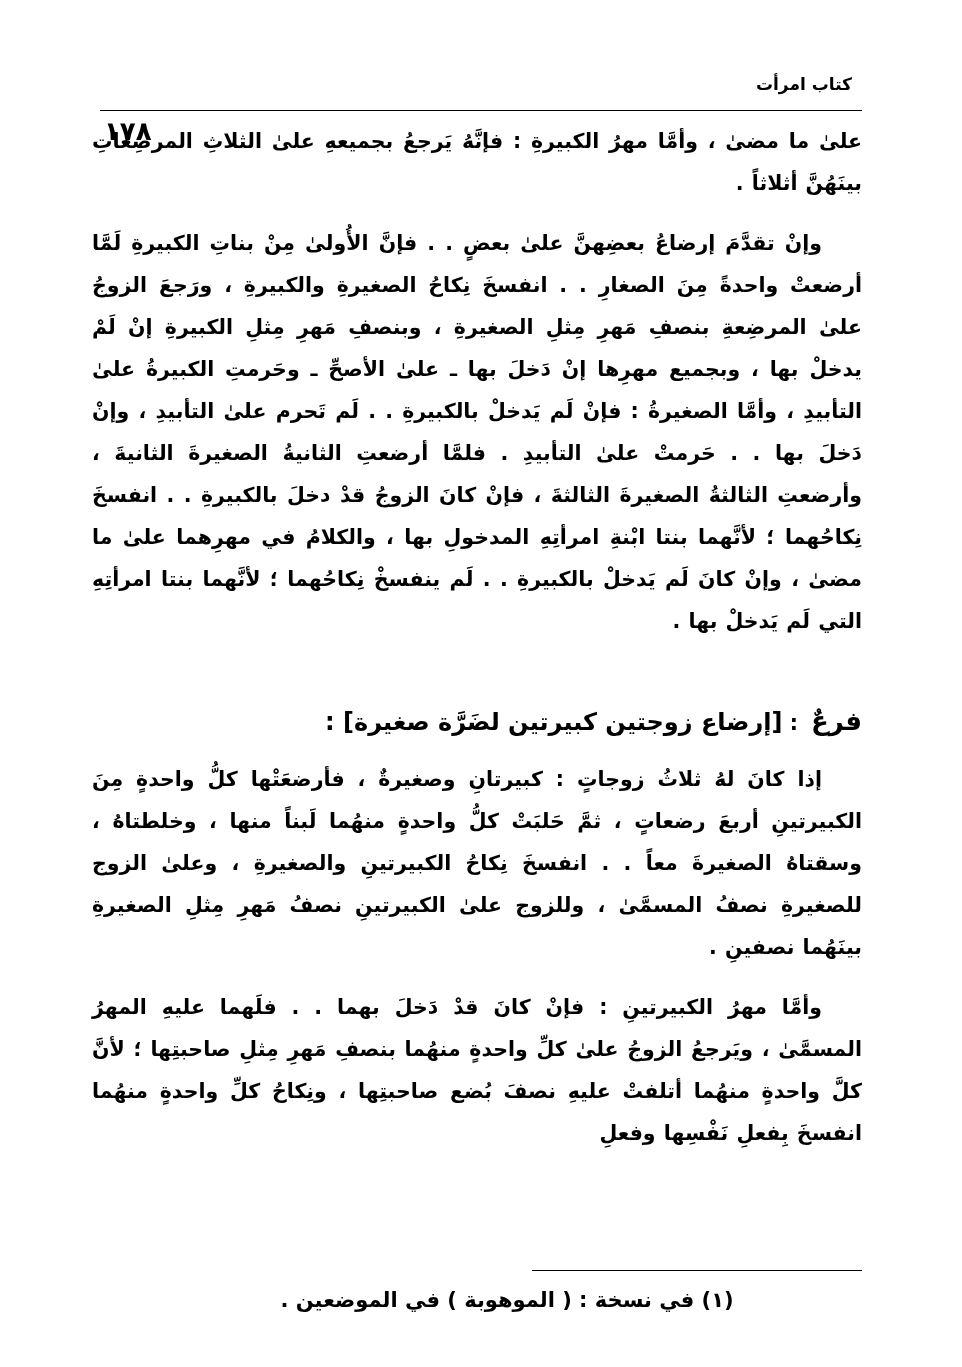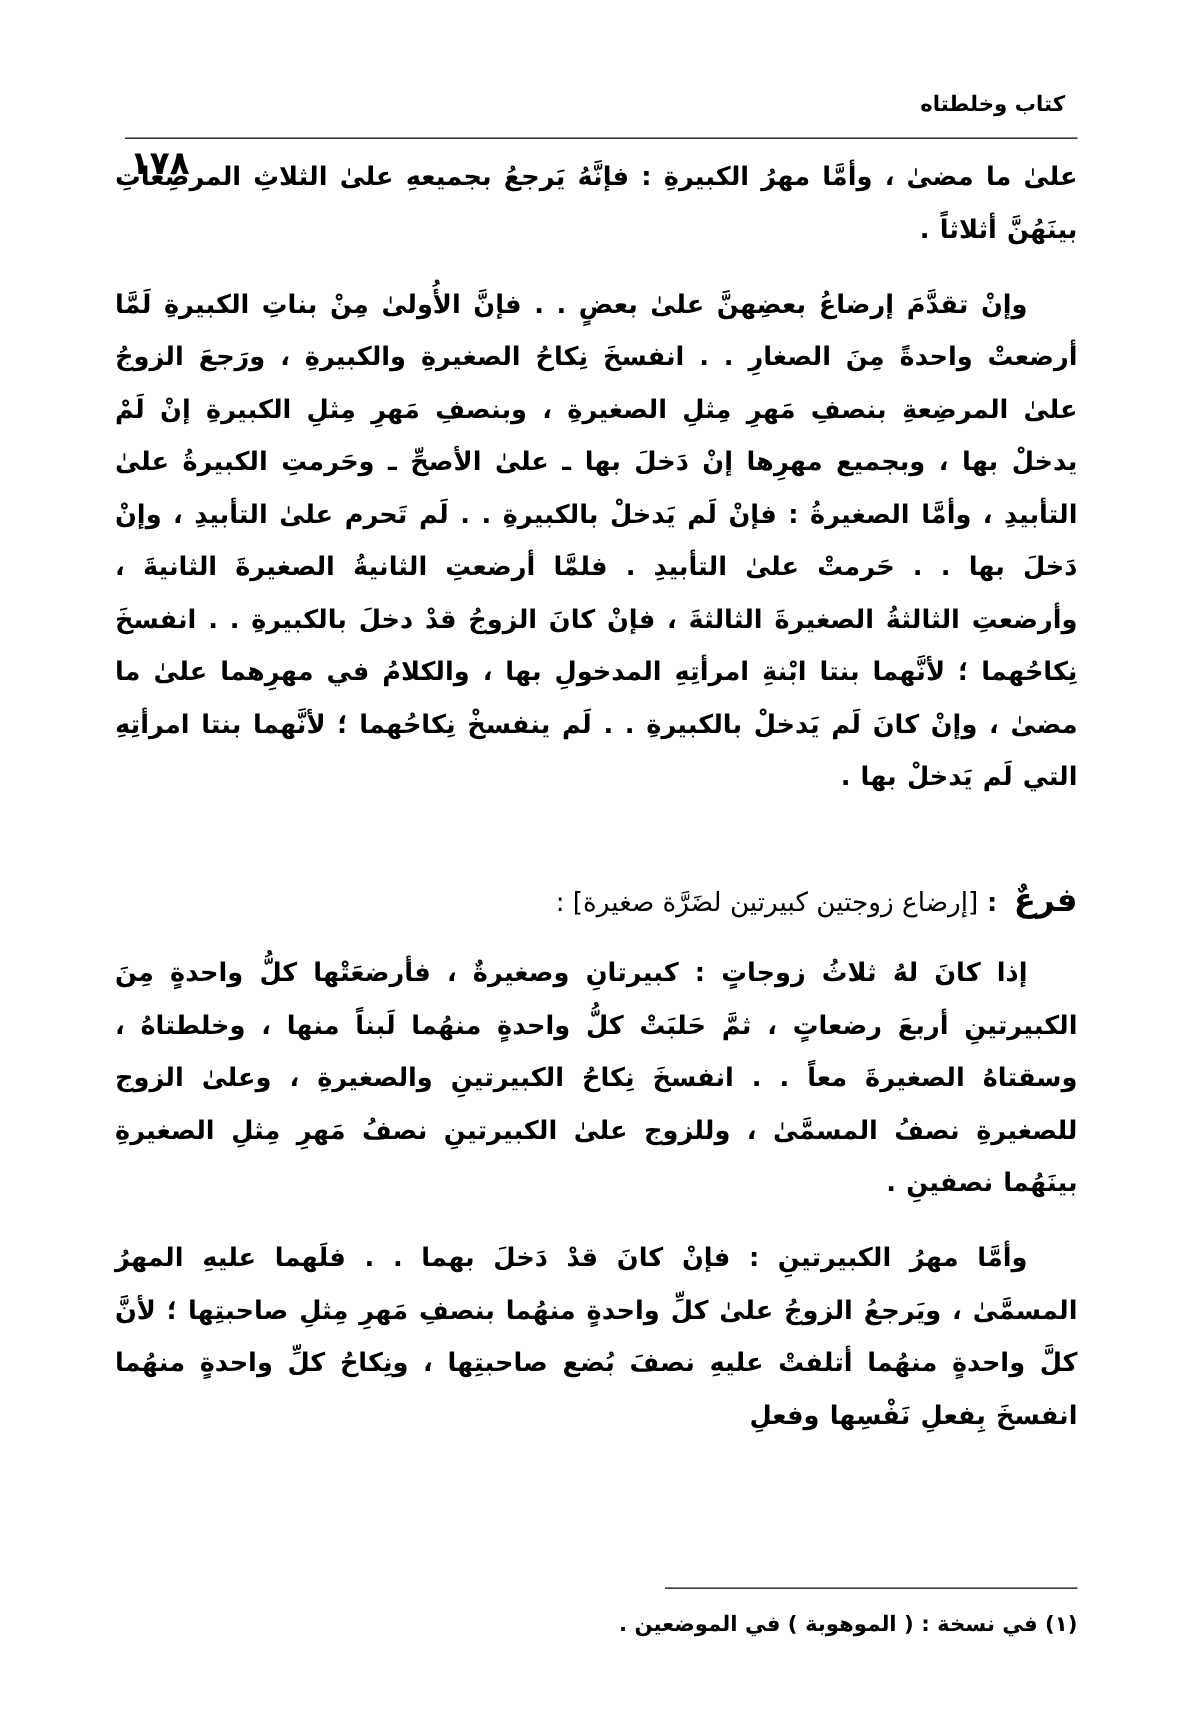--- a/index.html
+++ b/index.html
@@ -89,22 +89,22 @@
     text-align: right;
     direction: rtl;
   }
   .branch-word {
     font-size: 26px;
     font-weight: 700;
     margin-left: 6px;
     margin-top: 31px;
   }
   .branch-title {
-    font-size: 21px;
-    font-weight: 400;
+    font-size: 24px;
+    font-weight: 700;
   }
 
   sup.fn {
     font-size: 12px;
     vertical-align: super;
     font-weight: 600;
   }
 
   
   .footnote-area {
@@ -113,34 +113,34 @@
     left: 92px;
     bottom: 52px;
     direction: rtl;
   }
   .footnote-rule {
     width: 330px;
     margin: 0 0 14px auto;
     border-top: 1.6px solid #000;
   }
   .footnote-text {
-    font-size: 17px;
+    font-size: 21px;
     font-weight: 600;
-    text-align: right;
+    text-align: center;
     line-height: 30px;
     padding-left: 60px;
   }
 </style>
 </head>
 <body>
 
 <div class="page">
 
   <div class="header">
-    <div class="header-title">كتاب وخلطتاه</div>
+    <div class="header-title">كتاب امرأت</div>
     <div class="header-page-number">١٧٨</div>
     <div class="header-rule"></div>
   </div>
 
   <div class="content">
 
     <p class="para no-indent">علىٰ ما مضىٰ ، وأمَّا مهرُ الكبيرةِ : فإنَّهُ يَرجعُ بجميعهِ علىٰ الثلاثِ المرضِعاتِ بينَهُنَّ أثلاثاً .</p>
 
 
     <p class="para">وإنْ تقدَّمَ إرضاعُ بعضِهنَّ علىٰ بعضٍ . . فإنَّ الأُولىٰ مِنْ بناتِ الكبيرةِ لَمَّا أرضعتْ واحدةً مِنَ الصغارِ . . انفسخَ نِكاحُ الصغيرةِ والكبيرةِ ، ورَجعَ الزوجُ علىٰ المرضِعةِ بنصفِ مَهرِ مِثلِ الصغيرةِ ، وبنصفِ مَهرِ مِثلِ الكبيرةِ إنْ لَمْ يدخلْ بها ، وبجميع مهرِها إنْ دَخلَ بها ـ علىٰ الأصحِّ ـ وحَرمتِ الكبيرةُ علىٰ التأبيدِ ، وأمَّا الصغيرةُ : فإنْ لَم يَدخلْ بالكبيرةِ . . لَم تَحرم علىٰ التأبيدِ ، وإنْ دَخلَ بها . . حَرمتْ علىٰ التأبيدِ . فلمَّا أرضعتِ الثانيةُ الصغيرةَ الثانيةَ ، وأرضعتِ الثالثةُ الصغيرةَ الثالثةَ ، فإنْ كانَ الزوجُ قدْ دخلَ بالكبيرةِ . . انفسخَ نِكاحُهما ؛ لأنَّهما بنتا ابْنةِ امرأتِهِ المدخولِ بها ، والكلامُ في مهرِهما علىٰ ما مضىٰ ، وإنْ كانَ لَم يَدخلْ بالكبيرةِ . . لَم ينفسخْ نِكاحُهما ؛ لأنَّهما بنتا امرأتِهِ التي لَم يَدخلْ بها .</p>

